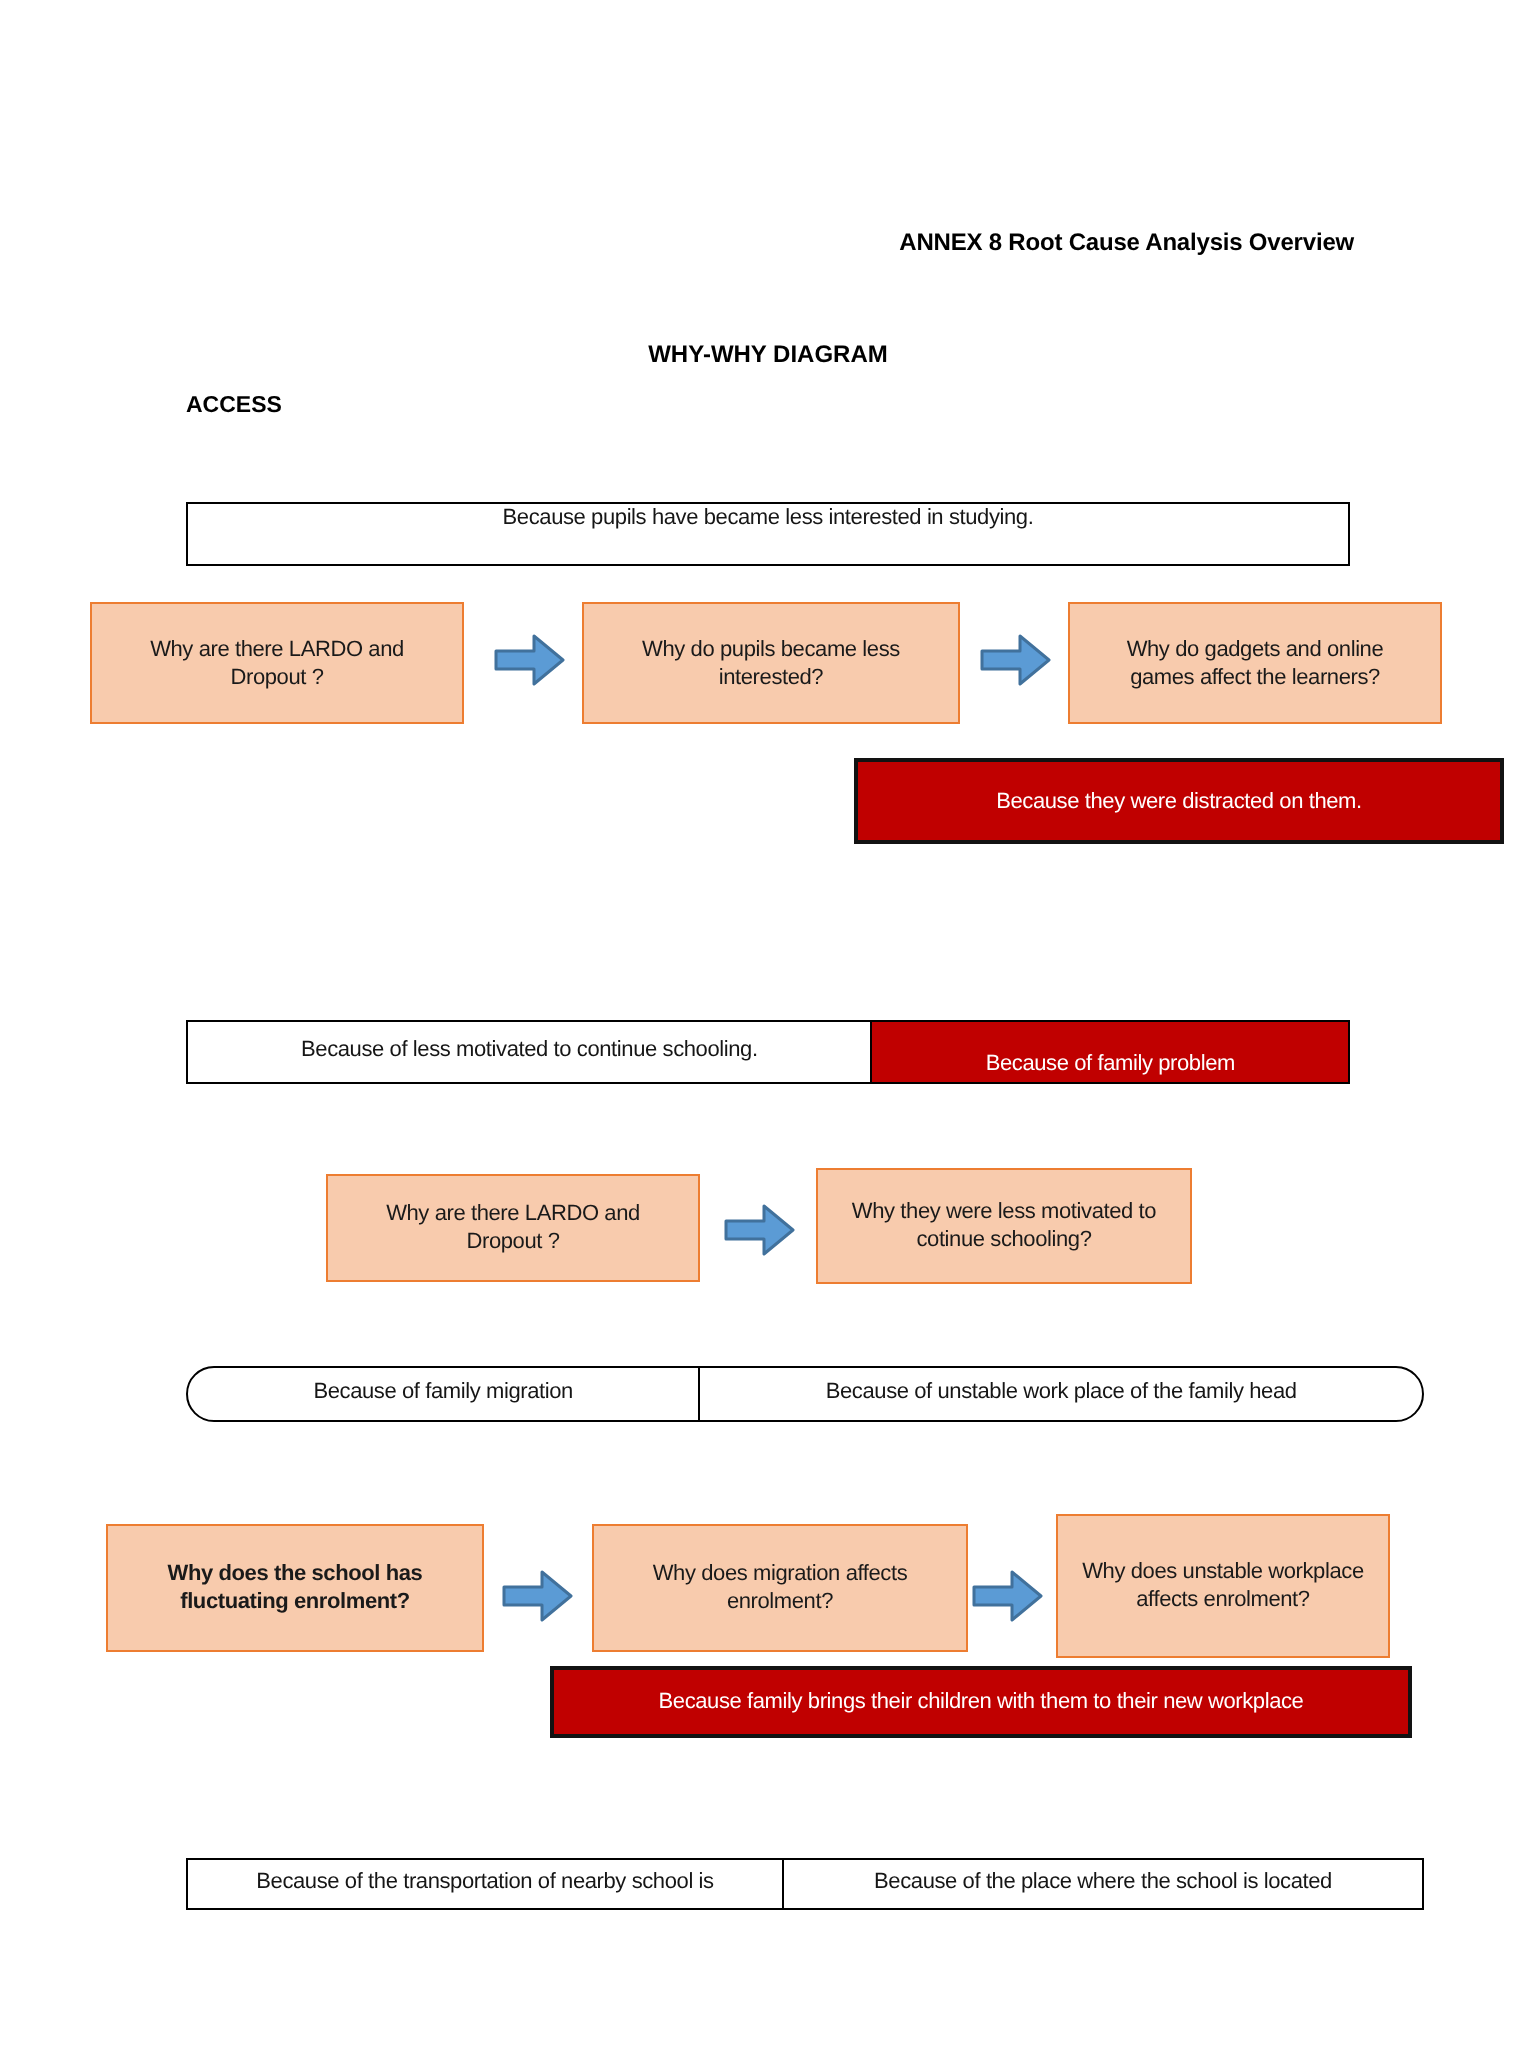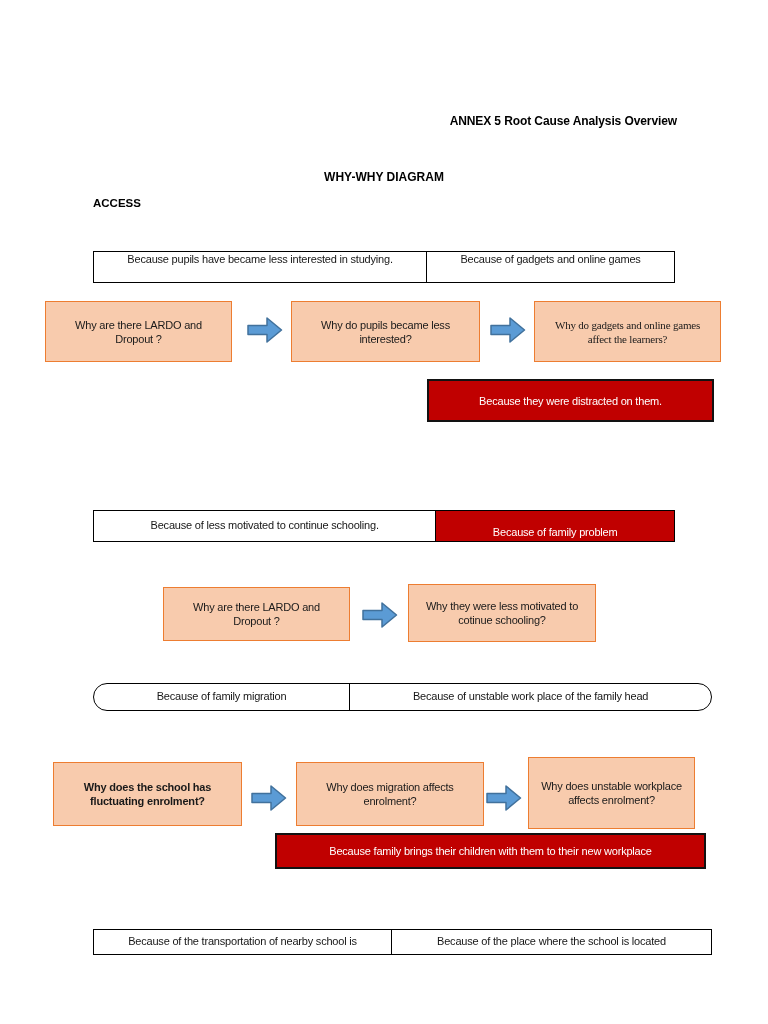--- a/index.html
+++ b/index.html
@@ -26,55 +26,54 @@
   .t4 .cell:first-child{flex:0 0 298px;}
   .redcell{background:var(--red-fill,#C00000);color:#fff;align-items:flex-start;padding-top:15px;}
   
   .box{
     position:absolute;background:var(--box-fill,#F8CBAD);border:1.5px solid var(--box-border,#ED7D31);
     display:flex;align-items:center;justify-content:center;text-align:center;
     font-size:11px;line-height:14px;letter-spacing:-.2px;padding:16px 14px;box-sizing:border-box;color:#1a1a1a;
   }
   .b11{left:45px;top:301px;width:187px;height:61px;}
   .b12{left:291px;top:301px;width:189px;height:61px;}
-  .b13{left:534px;top:301px;width:187px;height:61px;font-family:Liberation Serif, serif;}
+  .b13{left:534px;top:301px;width:187px;height:61px;}
   .b21{left:163px;top:587px;width:187px;height:54px;}
   .b22{left:408px;top:584px;width:188px;height:58px;}
   .b31{left:53px;top:762px;width:189px;height:64px;font-weight:bold;}
   .b32{left:296px;top:762px;width:188px;height:64px;}
   .b33{left:528px;top:757px;width:167px;height:72px;padding:2px 12px;}
   
   .arrow{position:absolute;}
   .arrow polygon{fill:var(--arrow-fill,#5B9BD5);stroke:var(--arrow-border,#41719C);stroke-width:1.5;stroke-linejoin:round;}
   .a11{left:247px;top:315px;}
   .a12{left:490px;top:315px;}
   .a21{left:362px;top:600px;}
   .a31{left:251px;top:783px;}
   .a32{left:486px;top:783px;}
   
   .red{
     position:absolute;background:var(--red-fill,#C00000);border:2px solid var(--red-border,#121212);color:#fff;
     display:flex;align-items:center;justify-content:center;text-align:center;
     font-size:11px;letter-spacing:-.2px;box-sizing:border-box;padding:2px 8px;
   }
-  .r1{left:427px;top:379px;width:287px;height:43px;}
+  .r1{left:427px;top:379px;width:325px;height:43px;}
   .r3{left:275px;top:833px;width:431px;height:36px;}
 </style>
 </head>
 <body>
 
 <div class="doc">
 
-  <div class="annex">ANNEX 5 Root Cause Analysis Overview</div>
+  <div class="annex">ANNEX 8 Root Cause Analysis Overview</div>
   <div class="dtitle">WHY-WHY DIAGRAM</div>
   <div class="access">ACCESS</div>
 
   <div class="tbl t1">
     <div class="cell">Because pupils have became less interested in studying.</div>
-    <div class="cell">Because of gadgets and online games</div>
   </div>
 
   <div class="box b11">Why are there LARDO and Dropout ?</div>
   <svg class="arrow a11" width="36" height="30" viewBox="0 0 36 30">
       <polygon points="1,10.5 20,10.5 20,3 34.5,15 20,27 20,19.5 1,19.5"></polygon>
     </svg>
   <div class="box b12">Why do pupils became less interested?</div>
   <svg class="arrow a12" width="36" height="30" viewBox="0 0 36 30">
       <polygon points="1,10.5 20,10.5 20,3 34.5,15 20,27 20,19.5 1,19.5"></polygon>
     </svg>

